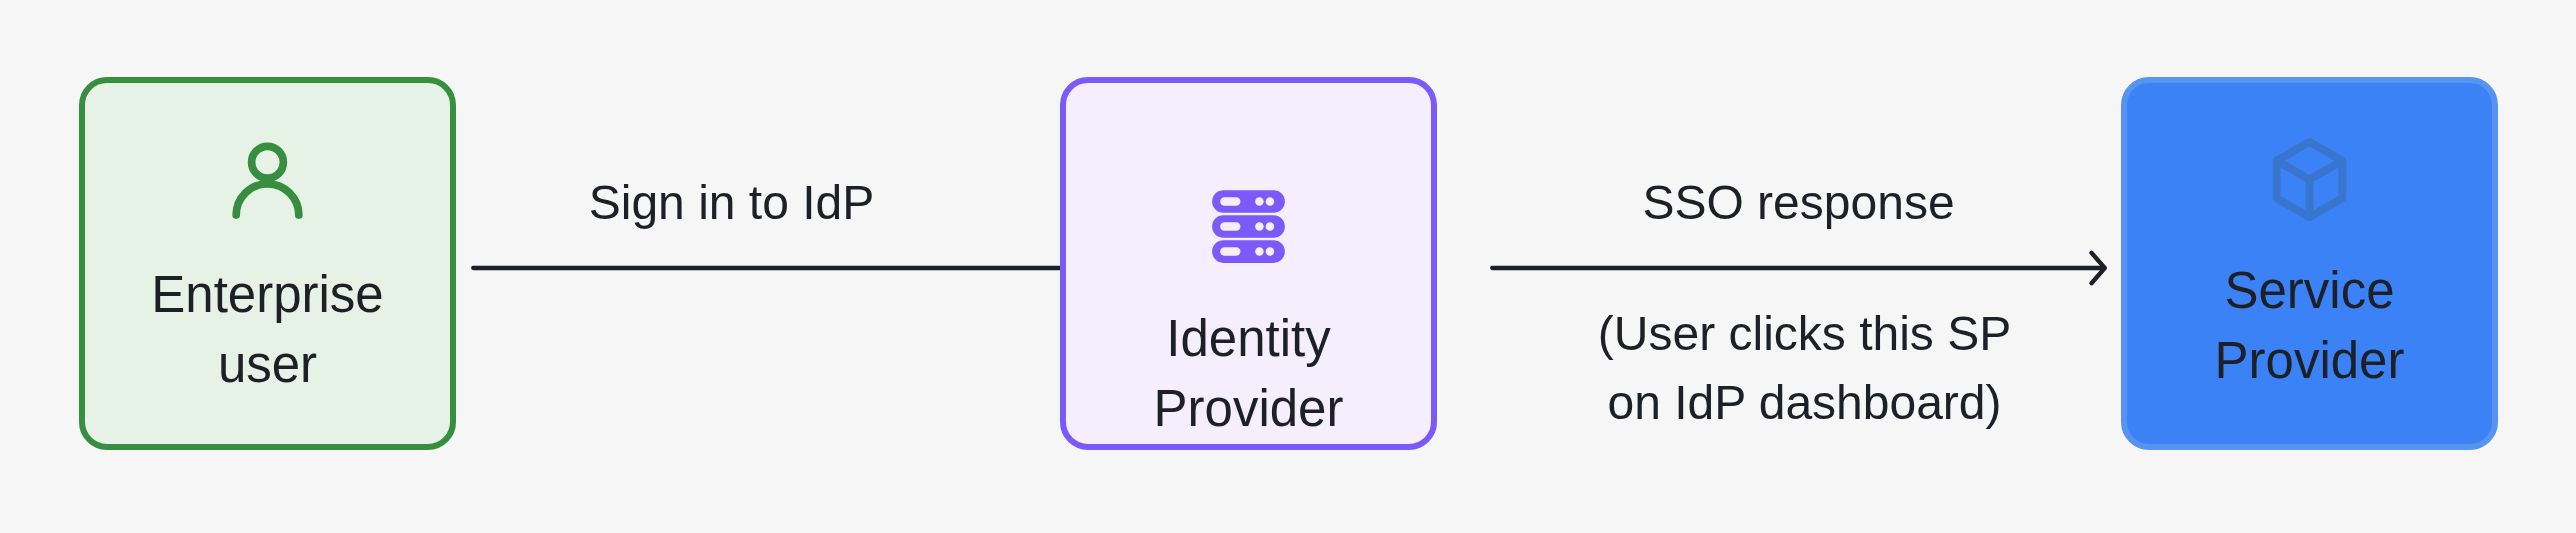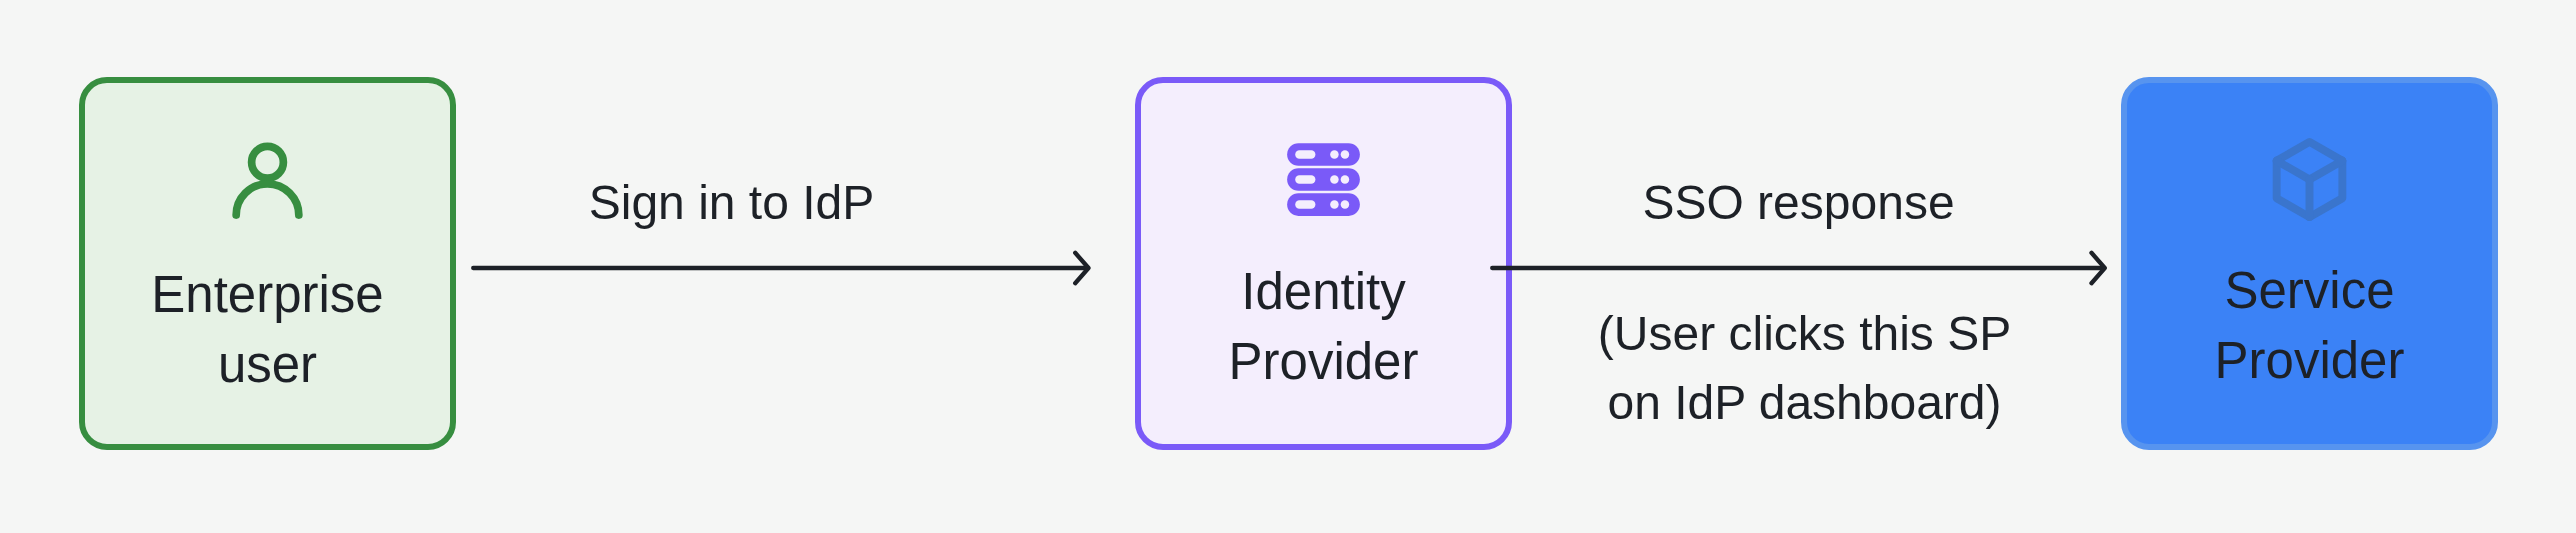--- a/index.html
+++ b/index.html
@@ -20,21 +20,21 @@
     box-sizing: border-box;
     border: 6.7px solid;
     border-radius: 28px;
     display: flex;
     flex-direction: column;
     align-items: center;
     justify-content: center;
     gap: 29px;
   }
   #node-enterprise-user { left: 79px; }
-  #node-identity-provider { left: 1135px; }
+  #node-identity-provider { left: 1060px; justify-content: flex-end; }
   #node-service-provider { left: 2121px; }
   .node-label {
     font-size: 51px;
     font-weight: 500;
     line-height: 70px;
     text-align: center;
     white-space: pre-line;
   }
   .node-icon { flex: none; display: block; }
   .edge { position: absolute; top: 0; height: 533px; }

